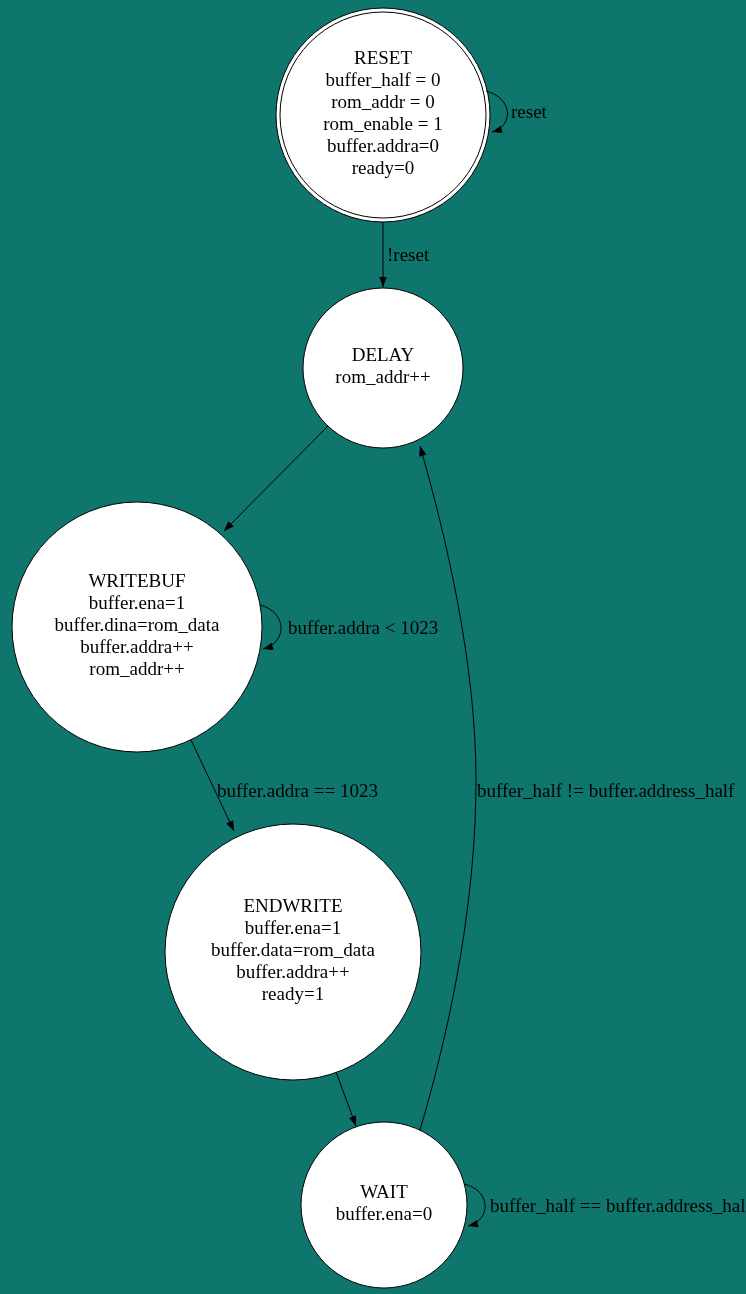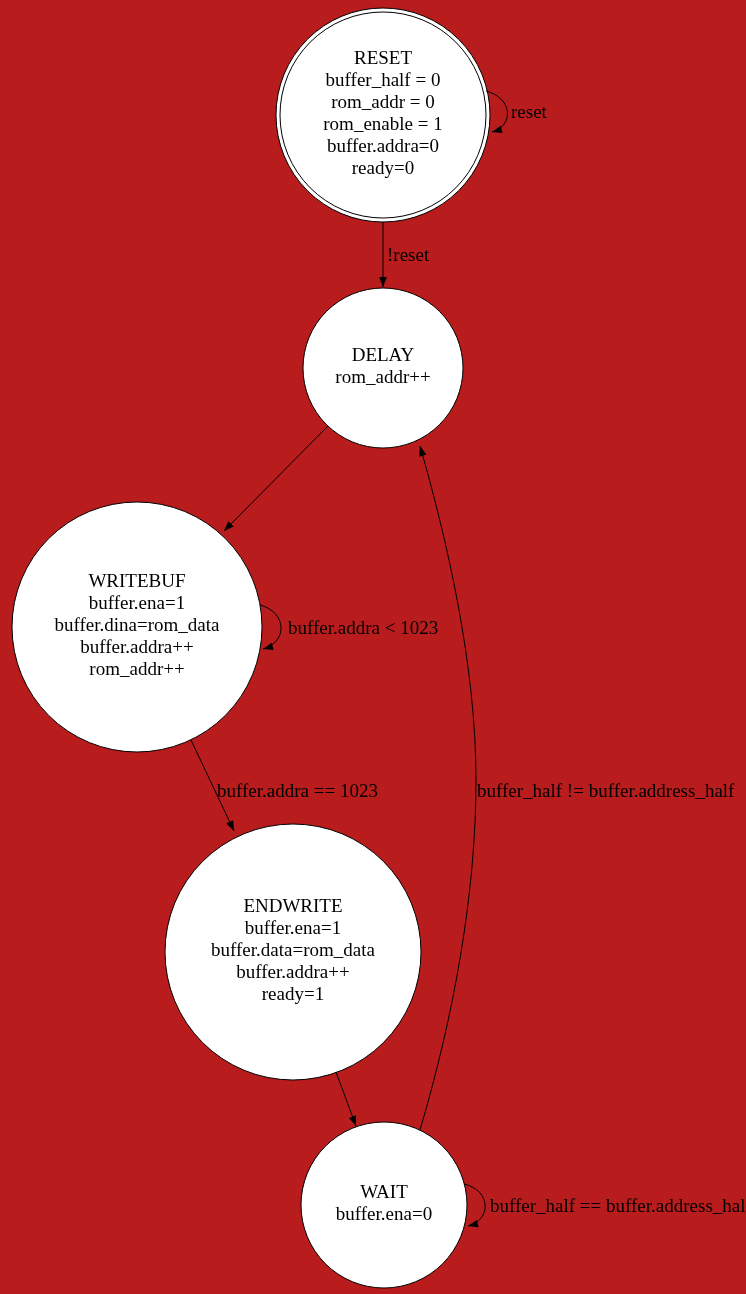--- a/index.html
+++ b/index.html
@@ -3,21 +3,21 @@
 <meta charset="utf-8">
 <style>
   html, body {
     margin: 0;
     padding: 0;
     background: #ffffff;
   }
   .canvas {
     width: 746px;
     height: 1294px;
-    background: #b91c1c;
+    background: #0f766e;
     position: relative;
     overflow: hidden;
   }
   svg {
     display: block;
   }
   svg text {
     font-family: "Liberation Serif", "DejaVu Serif", serif;
     font-size: 19px;
     fill: #000000;

